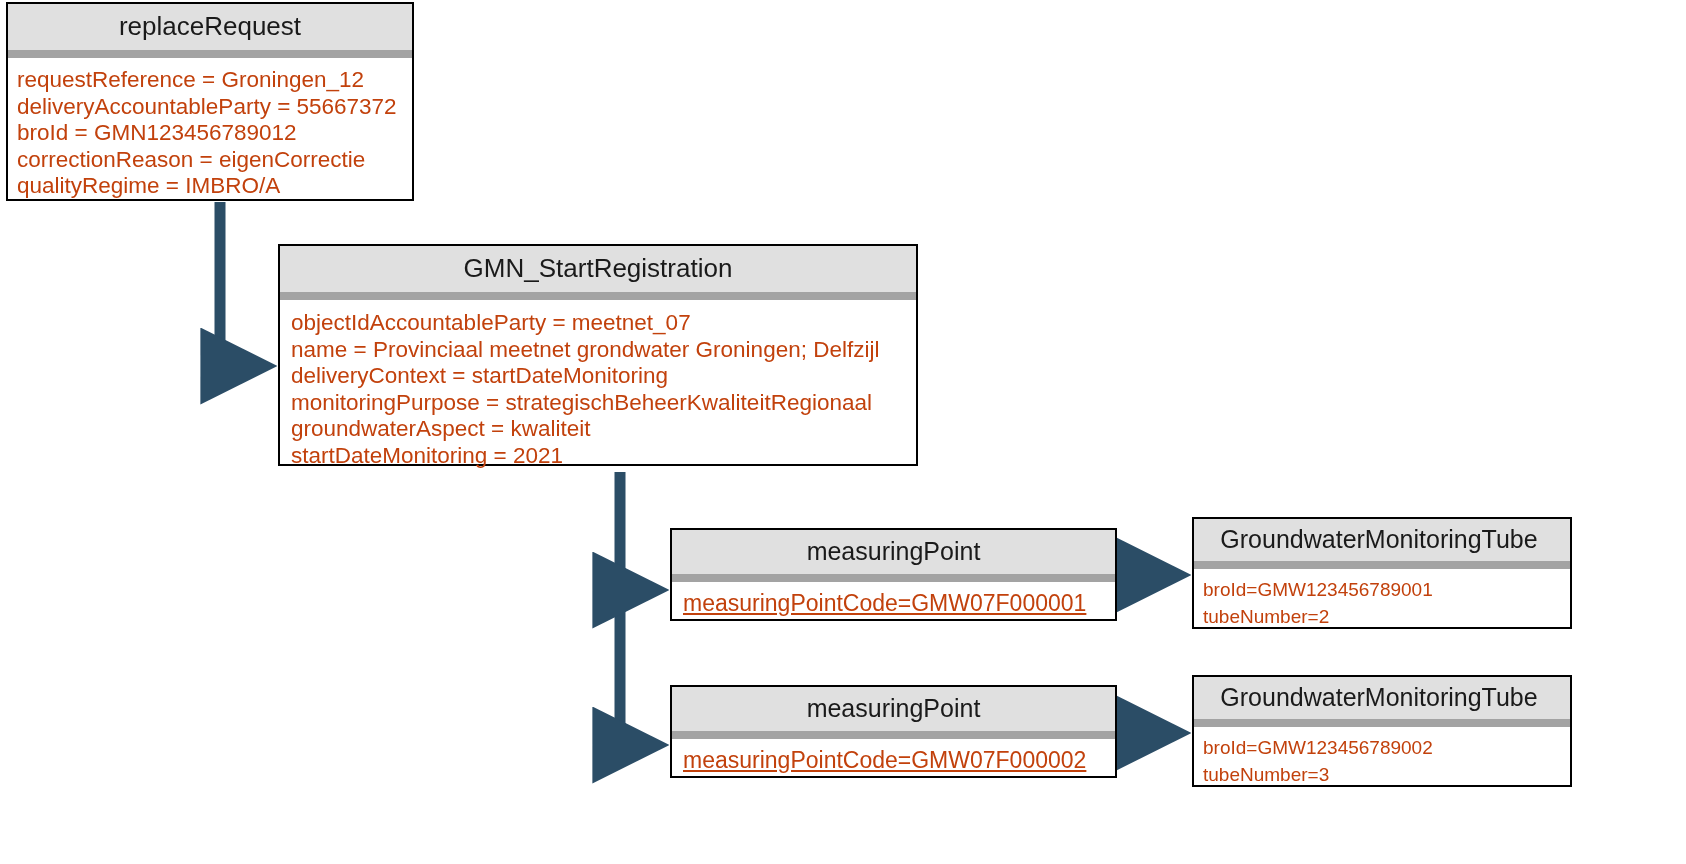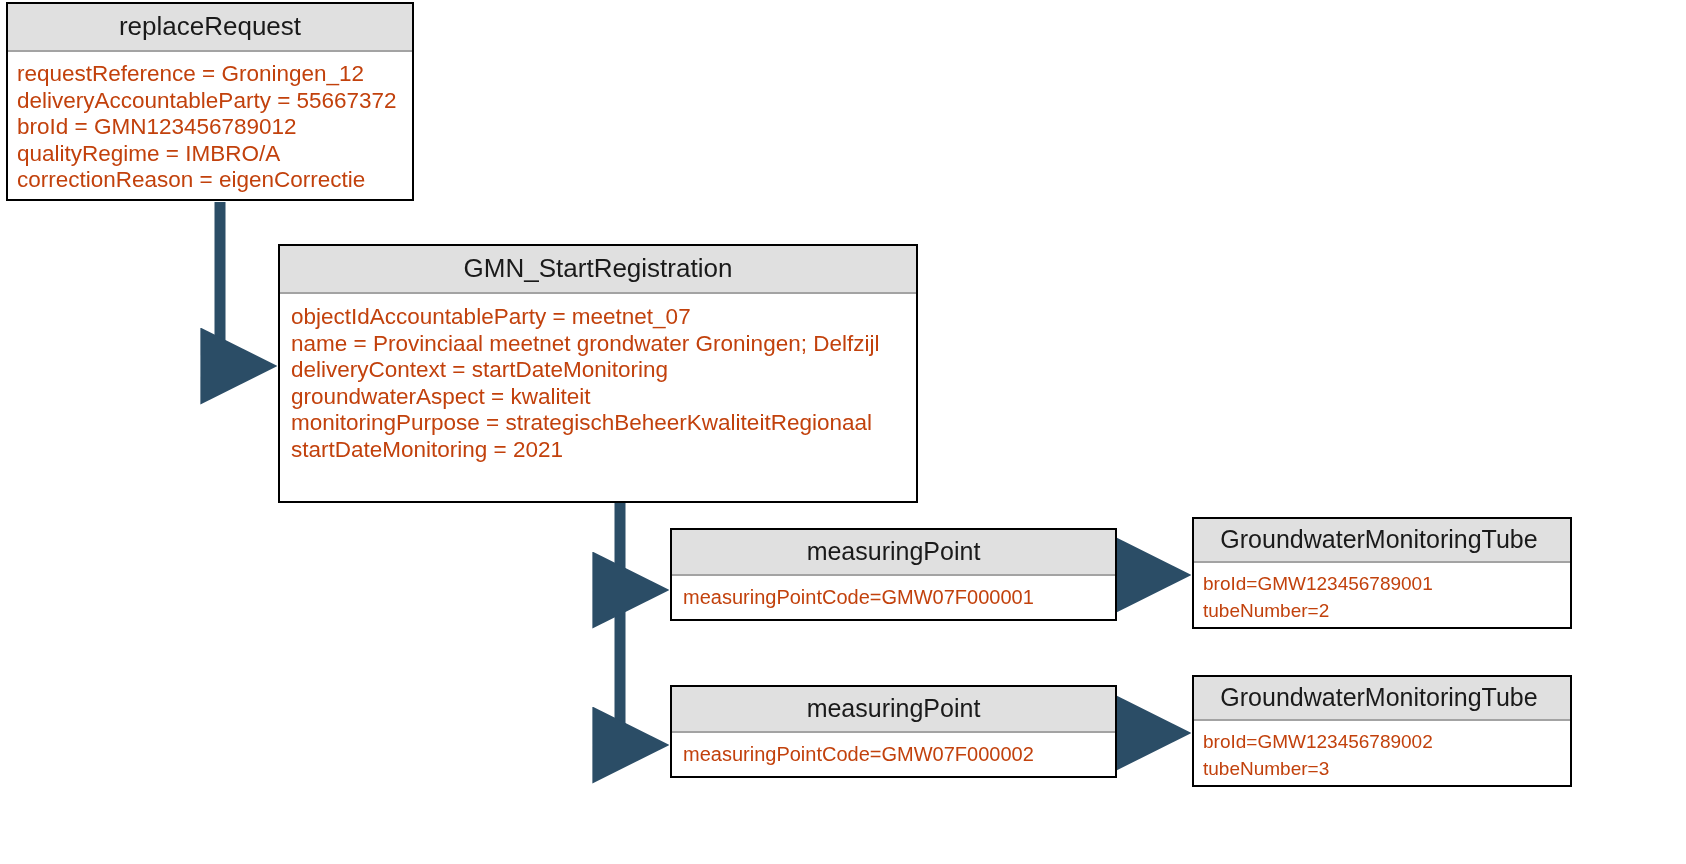--- a/index.html
+++ b/index.html
@@ -22,21 +22,21 @@
   .node {
     position: absolute;
     box-sizing: border-box;
     border: 2px solid #000000;
     background: #ffffff;
     z-index: 3;
   }
   .node-header {
     box-sizing: border-box;
     background: #e0e0e0;
-    border-bottom: 2px solid #a3a3a3;
+    border-bottom: 8px solid #a3a3a3;
     text-align: center;
     font-size: 25px;
     line-height: 1.0;
     color: #1a1a1a;
     padding: 10px 8px 11px 8px;
     white-space: nowrap;
     overflow: hidden;
   }
   .node-body {
     box-sizing: border-box;
@@ -51,34 +51,34 @@
   }
   
   #node-replace-request {
     left: 6px;  top: 2px;  width: 408px; height: 199px;
   }
   #node-replace-request .node-header { font-size: 26px; padding-top: 9px; padding-bottom: 11px; }
   #node-replace-request .node-body { padding-top: 9px; }
   #node-replace-request .node-body .attr { font-size: 22.5px; line-height: 26.5px; }
 
   #node-gmn-startregistration {
-    left: 278px; top: 244px; width: 640px; height: 259px;
+    left: 278px; top: 244px; width: 640px; height: 222px;
   }
   #node-gmn-startregistration .node-header { font-size: 26px; padding-top: 9px; padding-bottom: 11px; }
   #node-gmn-startregistration .node-body { padding-top: 10px; padding-left: 11px; }
   #node-gmn-startregistration .node-body .attr { font-size: 22.5px; line-height: 26.5px; }
 
   #node-measuringpoint-1 {
     left: 670px; top: 528px; width: 447px; height: 93px;
   }
   #node-measuringpoint-2 {
     left: 670px; top: 685px; width: 447px; height: 93px;
   }
   .node-mp .node-header { font-size: 25px; padding: 9px 8px 10px 8px; }
-  .node-mp .node-body { padding: 8px 11px 8px 11px; font-size: 20px; }
+  .node-mp .node-body { padding: 8px 11px 8px 11px; font-size: 23px; text-decoration: underline; }
 
   #node-tube-1 {
     left: 1192px; top: 517px; width: 380px; height: 112px;
   }
   #node-tube-2 {
     left: 1192px; top: 675px; width: 380px; height: 112px;
   }
   .node-tube { border-right-width: 2px; }
   .node-tube .node-header { font-size: 25px; padding: 8px 12px 9px 6px; }
   .node-tube .node-body { padding: 7px 9px 7px 9px; font-size: 19px; line-height: 27px; }
@@ -128,33 +128,33 @@
       <path d="M 1119 733 L 1176 733" fill="none" stroke="#2b4d66" stroke-width="11" stroke-linecap="butt" marker-end="url(#arrowhead)"></path>
     </g>
   </svg>
 
   <div class="node" id="node-replace-request">
     <div class="node-header">replaceRequest</div>
     <div class="node-body">
       <div class="attr">requestReference = Groningen_12</div>
       <div class="attr">deliveryAccountableParty = 55667372</div>
       <div class="attr">broId = GMN123456789012</div>
+      <div class="attr">correctionReason = eigenCorrectie</div>
       <div class="attr">qualityRegime = IMBRO/A</div>
-      <div class="attr">correctionReason = eigenCorrectie</div>
     </div>
   </div>
 
   <div class="node" id="node-gmn-startregistration">
     <div class="node-header">GMN_StartRegistration</div>
     <div class="node-body">
       <div class="attr">objectIdAccountableParty = meetnet_07</div>
       <div class="attr">name = Provinciaal meetnet grondwater Groningen; Delfzijl</div>
       <div class="attr">deliveryContext = startDateMonitoring</div>
+      <div class="attr">monitoringPurpose = strategischBeheerKwaliteitRegionaal</div>
       <div class="attr">groundwaterAspect = kwaliteit</div>
-      <div class="attr">monitoringPurpose = strategischBeheerKwaliteitRegionaal</div>
       <div class="attr">startDateMonitoring = 2021</div>
     </div>
   </div>
 
   <div class="node node-mp" id="node-measuringpoint-1">
     <div class="node-header">measuringPoint</div>
     <div class="node-body">
       <div class="attr">measuringPointCode=GMW07F000001</div>
     </div>
   </div>

